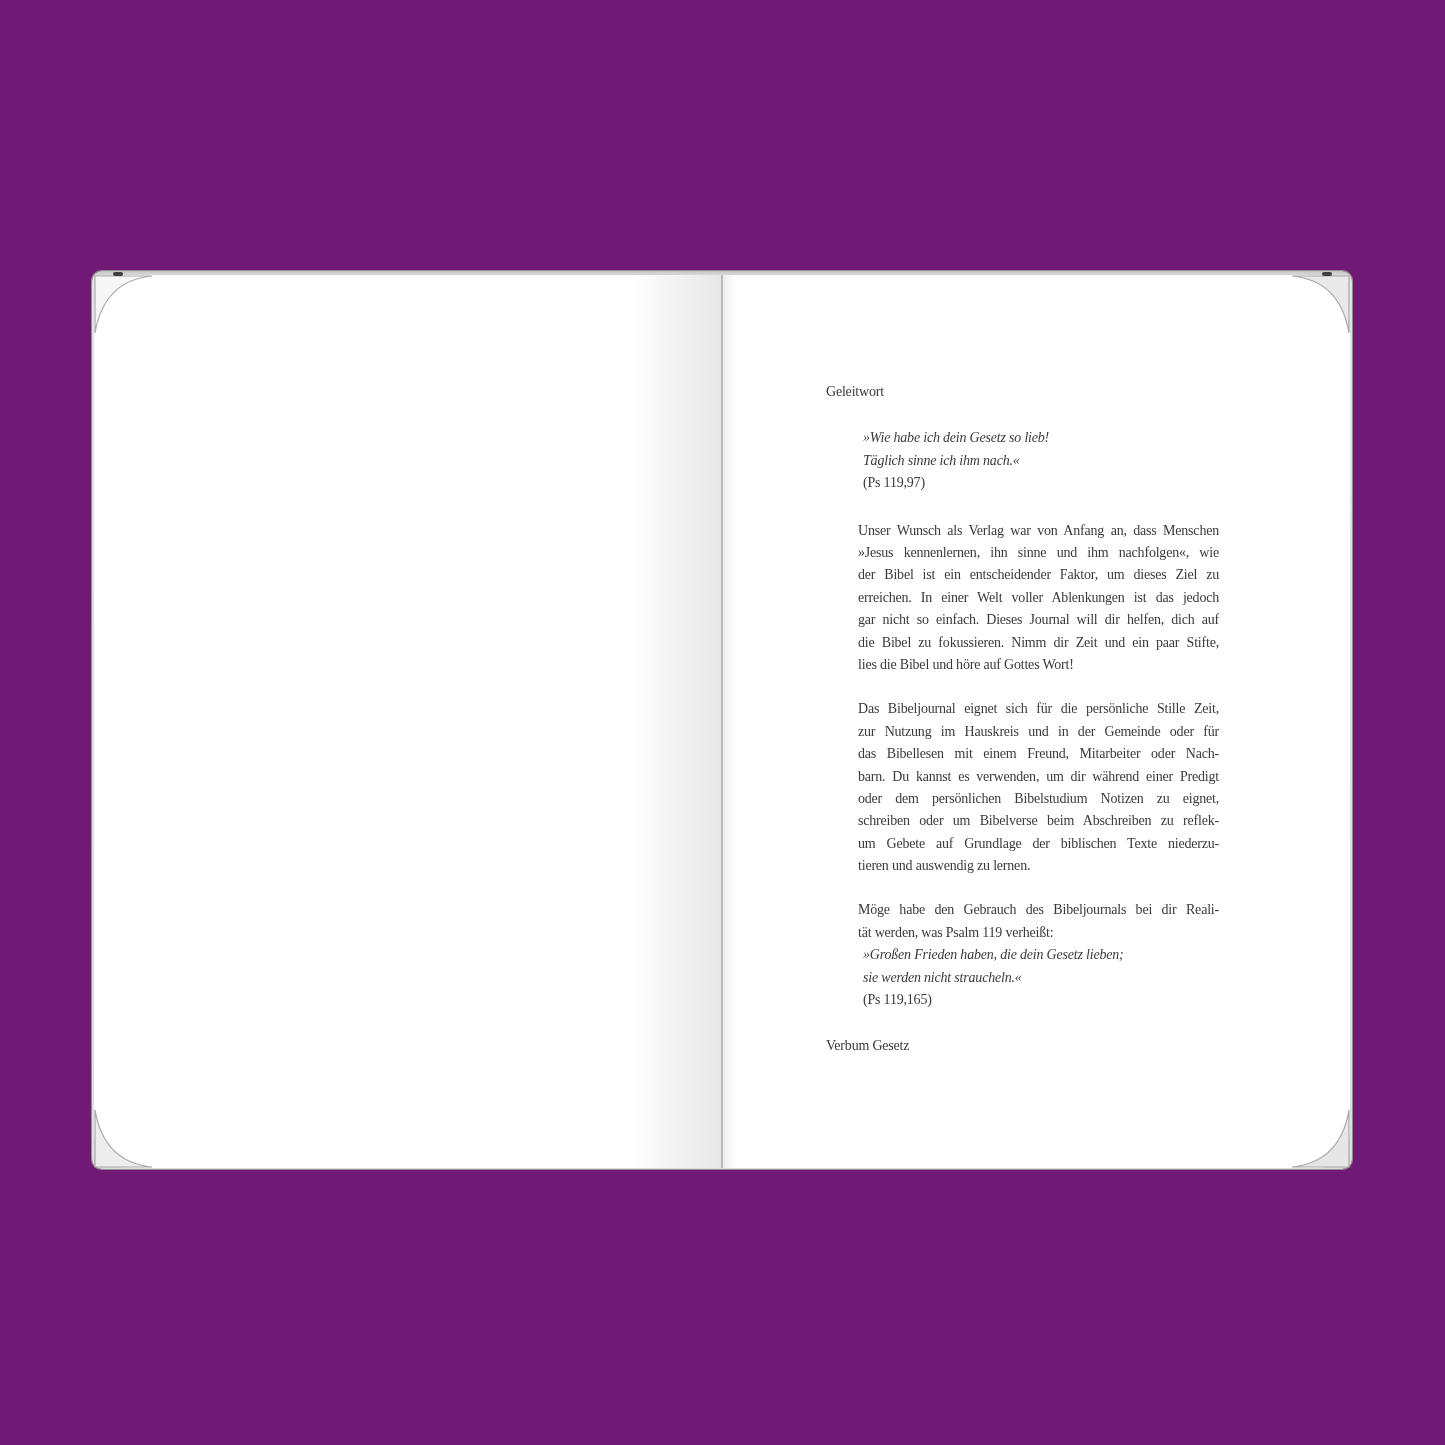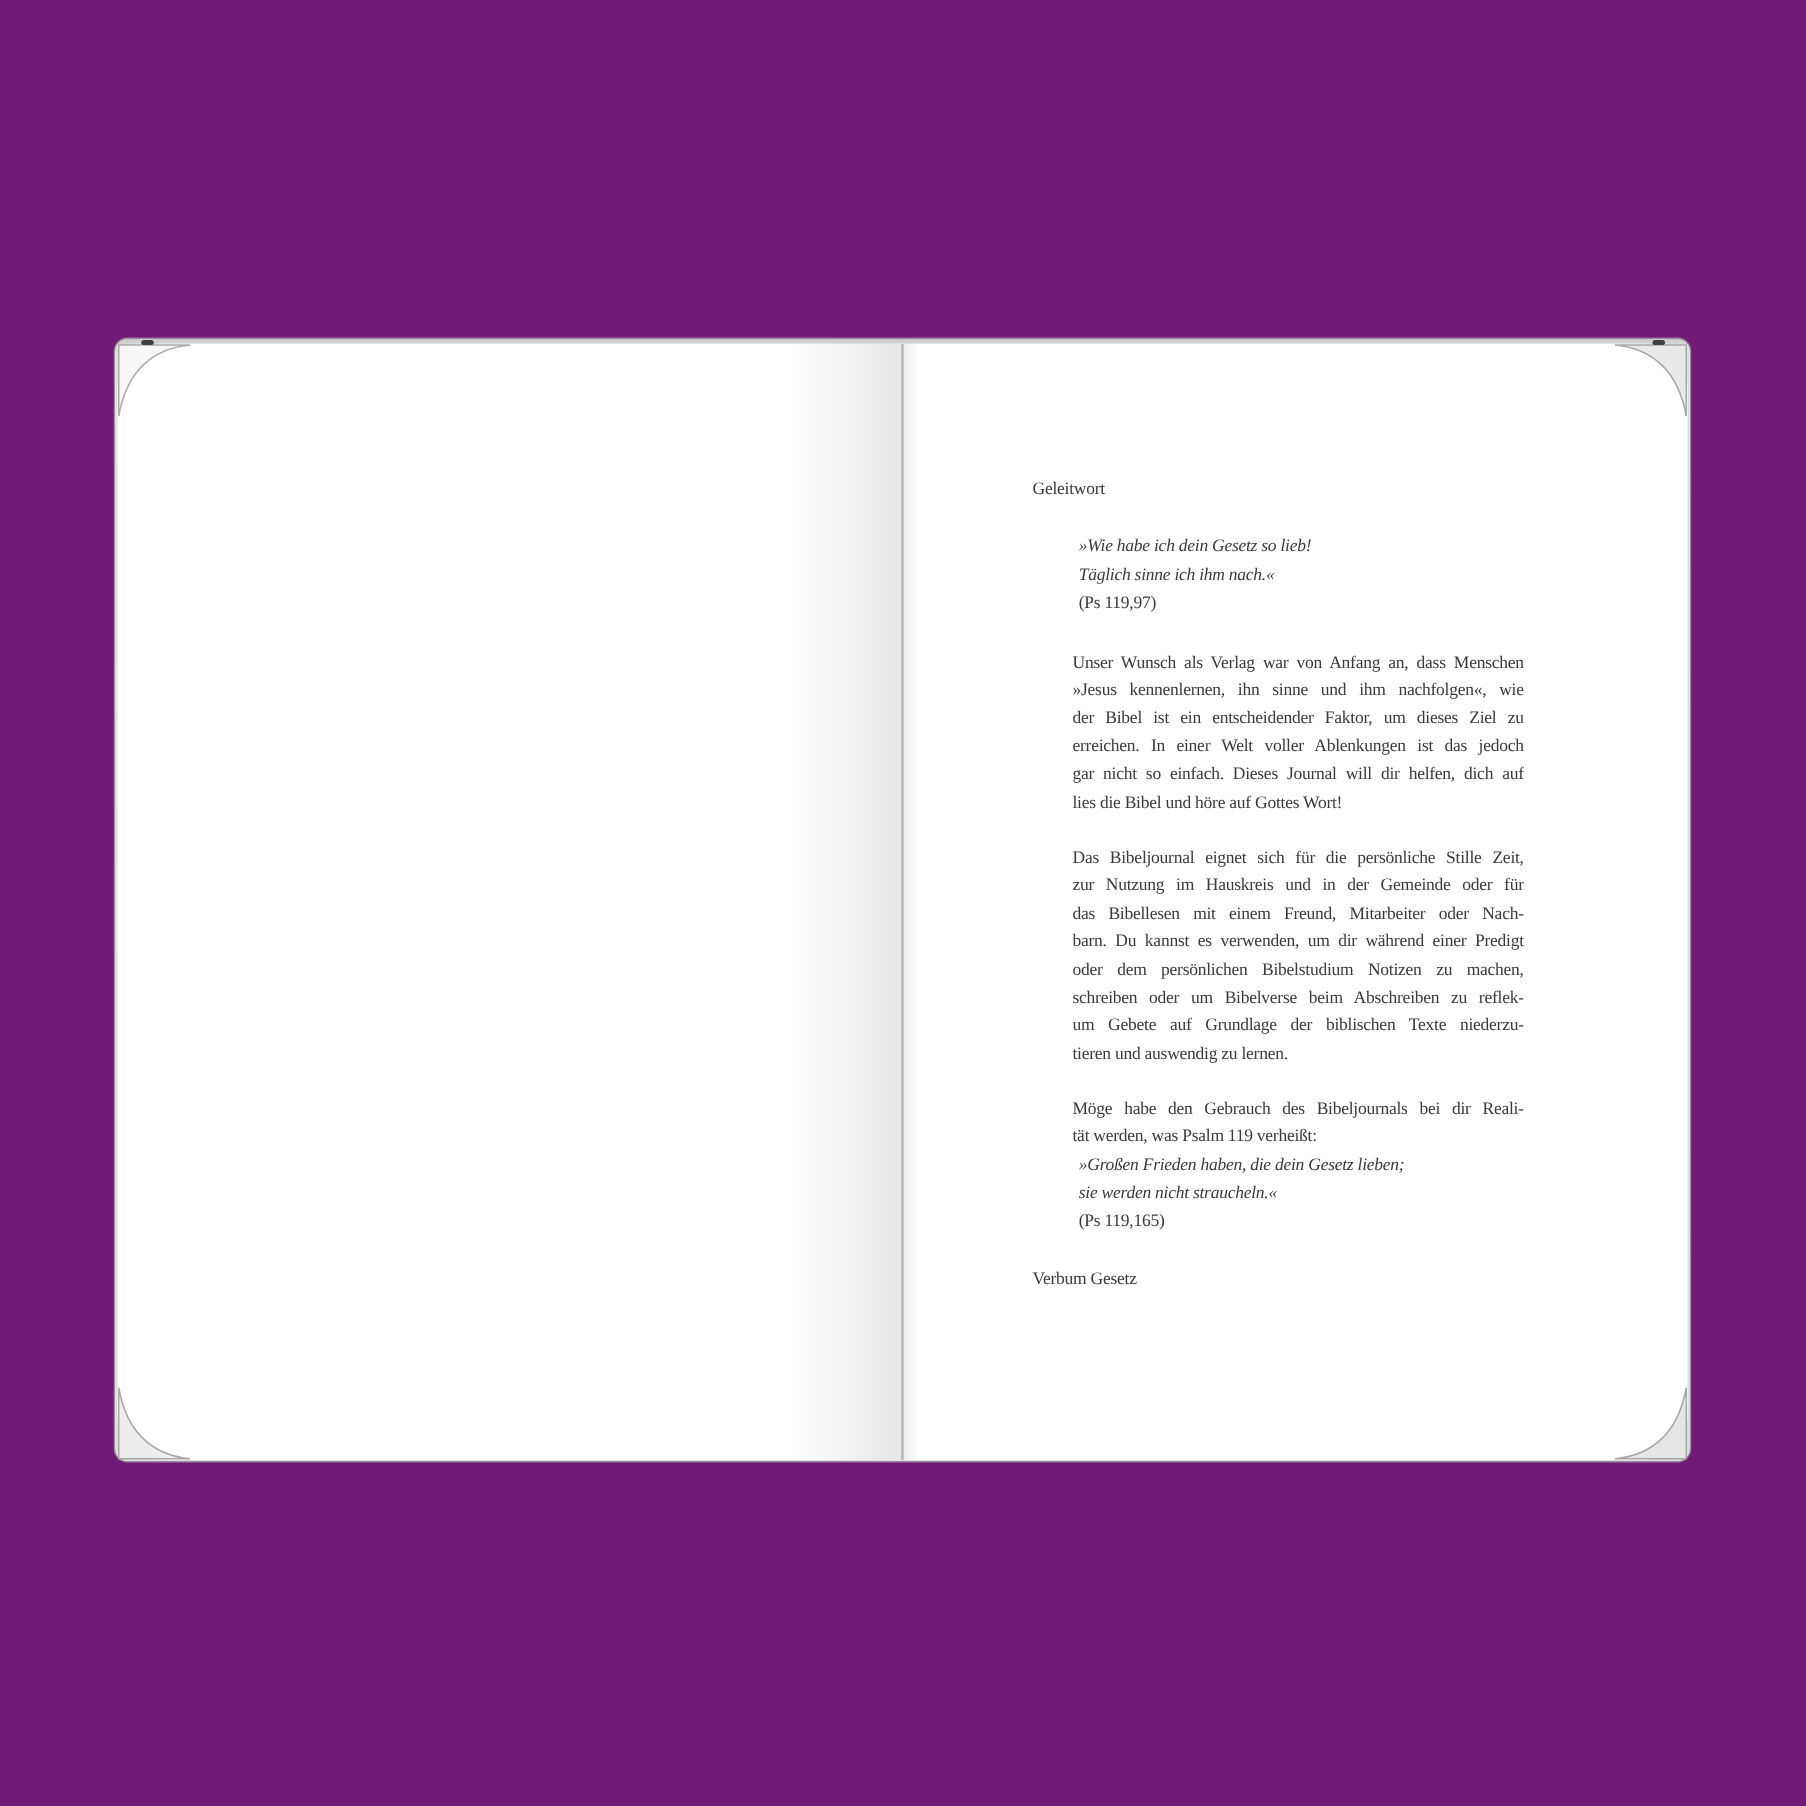--- a/index.html
+++ b/index.html
@@ -76,29 +76,30 @@
             <div>Täglich sinne ich ihm nach.«</div>
             <div class="ref">(Ps 119,97)</div>
           </div>
 
           <div class="para p1">
             <div class="jline">Unser Wunsch als Verlag war von Anfang an, dass Menschen</div>
             <div class="jline">»Jesus kennenlernen, ihn sinne und ihm nachfolgen«, wie</div>
             <div class="jline">der Bibel ist ein entscheidender Faktor, um dieses Ziel zu</div>
             <div class="jline">erreichen. In einer Welt voller Ablenkungen ist das jedoch</div>
             <div class="jline">gar nicht so einfach. Dieses Journal will dir helfen, dich auf</div>
+            <div class="jline">die Bibel zu fokussieren. Nimm dir Zeit und ein paar Stifte,</div>
             <div class="jline last">lies die Bibel und höre auf Gottes Wort!</div>
           </div>
 
           <div class="para p2">
             <div class="jline">Das Bibeljournal eignet sich für die persönliche Stille Zeit,</div>
             <div class="jline">zur Nutzung im Hauskreis und in der Gemeinde oder für</div>
             <div class="jline">das Bibellesen mit einem Freund, Mitarbeiter oder Nach-</div>
             <div class="jline">barn. Du kannst es verwenden, um dir während einer Predigt</div>
-            <div class="jline">oder dem persönlichen Bibelstudium Notizen zu machen,</div>
+            <div class="jline">oder dem persönlichen Bibelstudium Notizen zu eignet,</div>
             <div class="jline">schreiben oder um Bibelverse beim Abschreiben zu reflek-</div>
             <div class="jline">um Gebete auf Grundlage der biblischen Texte niederzu-</div>
             <div class="jline last">tieren und auswendig zu lernen.</div>
           </div>
 
           <div class="para p3">
             <div class="jline">Möge habe den Gebrauch des Bibeljournals bei dir Reali-</div>
             <div class="jline last">tät werden, was Psalm 119 verheißt:</div>
           </div>
 

